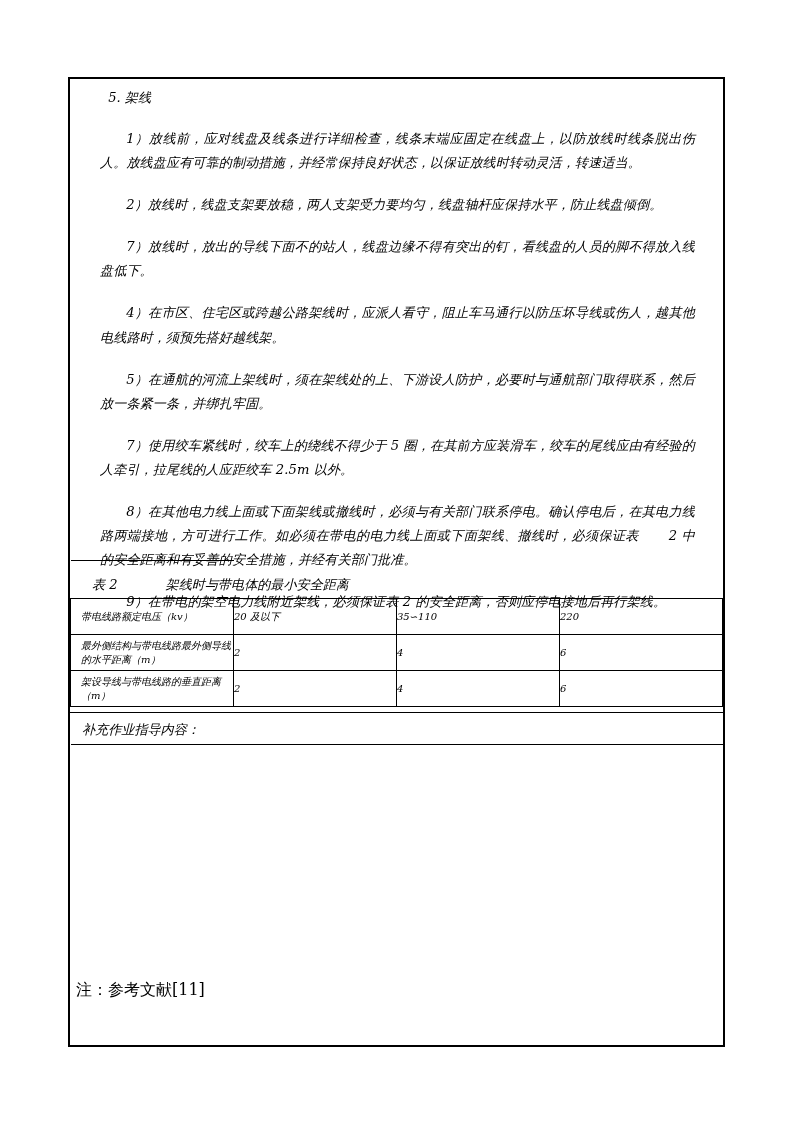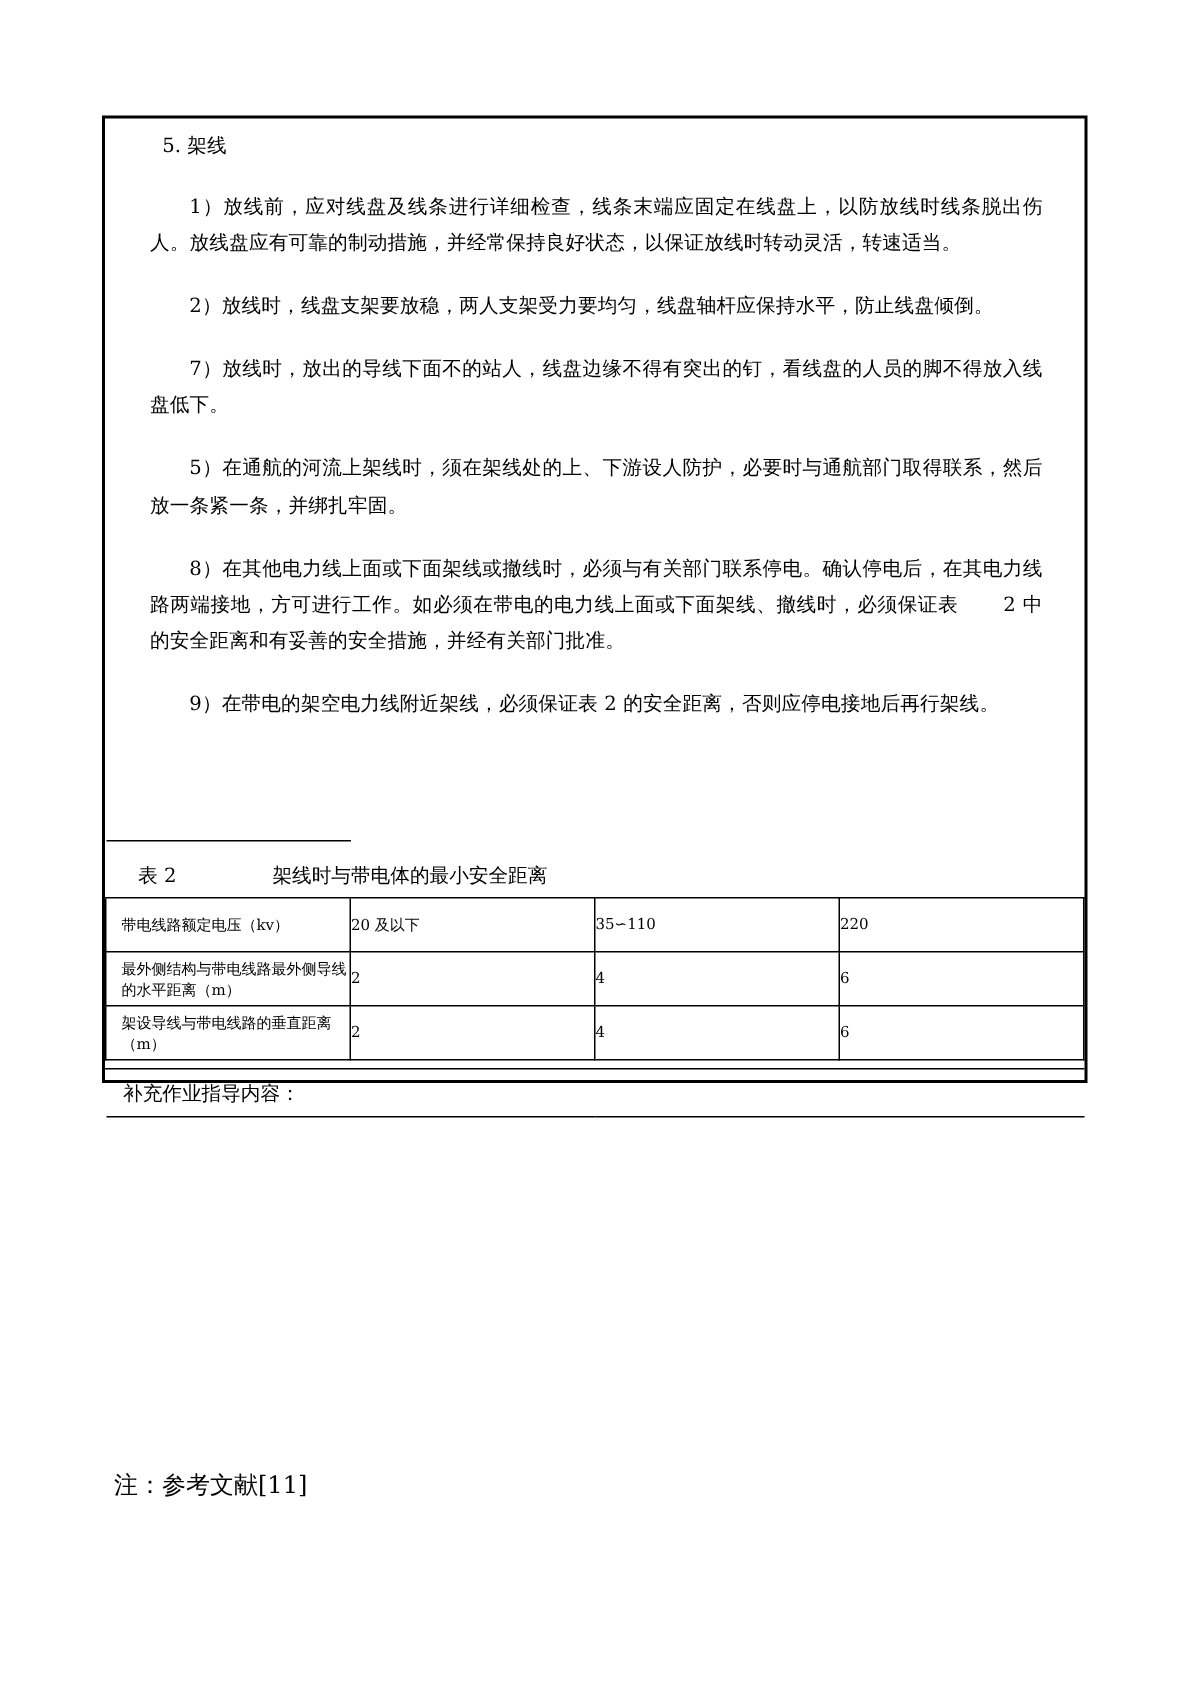--- a/index.html
+++ b/index.html
@@ -21,23 +21,24 @@
     left: 0; top: 0;
     width: 793px;
     height: 1122px;
   }
 
   .doc-frame {
     position: absolute;
     left: 68px;
     top: 77px;
     width: 657px;
-    height: 645px;
+    height: 970px;
     border: 2px solid #000000;
     box-sizing: border-box;
+    font-style: italic;
   }
 
   
   .text-block {
     position: absolute;
     left: 0;
     top: 0;
     width: 657px;
     box-sizing: border-box;
     padding: 7px 14px 0 12px;
@@ -68,21 +69,21 @@
   .tbl-caption {
     position: absolute;
     left: 12px;
     top: 496px;
     width: 620px;
     font-size: 13.1px;
     line-height: 20px;
     white-space: nowrap;
   }
   .tbl-caption .cap-label { display: inline-block; padding-left: 10px; }
-  .tbl-caption .cap-title { display: inline-block; margin-left: 64px; }
+  .tbl-caption .cap-title { display: inline-block; margin-left: 48px; }
 
   
   .dist-table {
     position: absolute;
     left: 0px;
     top: 481px;            
     width: 653px;
     border-collapse: collapse;
     table-layout: fixed;
     font-size: 10px;
@@ -142,24 +143,26 @@
     <div class="text-block">
 
       <p class="para-head">5. 架线</p>
 
       <p class="para">1）放线前，应对线盘及线条进行详细检查，线条末端应固定在线盘上，以防放线时线条脱出伤人。放线盘应有可靠的制动措施，并经常保持良好状态，以保证放线时转动灵活，转速适当。</p>
 
       <p class="para">2）放线时，线盘支架要放稳，两人支架受力要均匀，线盘轴杆应保持水平，防止线盘倾倒。</p>
 
       <p class="para">7）放线时，放出的导线下面不的站人，线盘边缘不得有突出的钉，看线盘的人员的脚不得放入线盘低下。</p>
 
+      <p class="para">4）在市区、住宅区或跨越公路架线时，应派人看守，阻止车马通行以防压坏导线或伤人，越其他电线路时，须预先搭好越线架。</p>
 
       <p class="para">5）在通航的河流上架线时，须在架线处的上、下游设人防护，必要时与通航部门取得联系，然后放一条紧一条，并绑扎牢固。</p>
 
 
+      <p class="para">7）使用绞车紧线时，绞车上的绕线不得少于 5 圈，在其前方应装滑车，绞车的尾线应由有经验的人牵引，拉尾线的人应距绞车 2.5m 以外。</p>
 
       <p class="para"><span>8）在其他电力线上面或下面架线或撤线时，必须与有关部门联系停电。确认停电后，在其电力线路两端接地，方可进行工作。如必须在带电的电力线上面或下面架线、撤线时，必须保证表</span><span class="gap-wide"></span><span>2 中的安全距离和有妥善的安全措施，并经有关部门批准。</span></p>
 
       <p class="para">9）在带电的架空电力线附近架线，必须保证表 2 的安全距离，否则应停电接地后再行架线。</p>
     </div>
 
     <div class="tbl-caption">
       <span class="cap-label">表 2</span><span class="cap-title">架线时与带电体的最小安全距离</span>
     </div>
 

